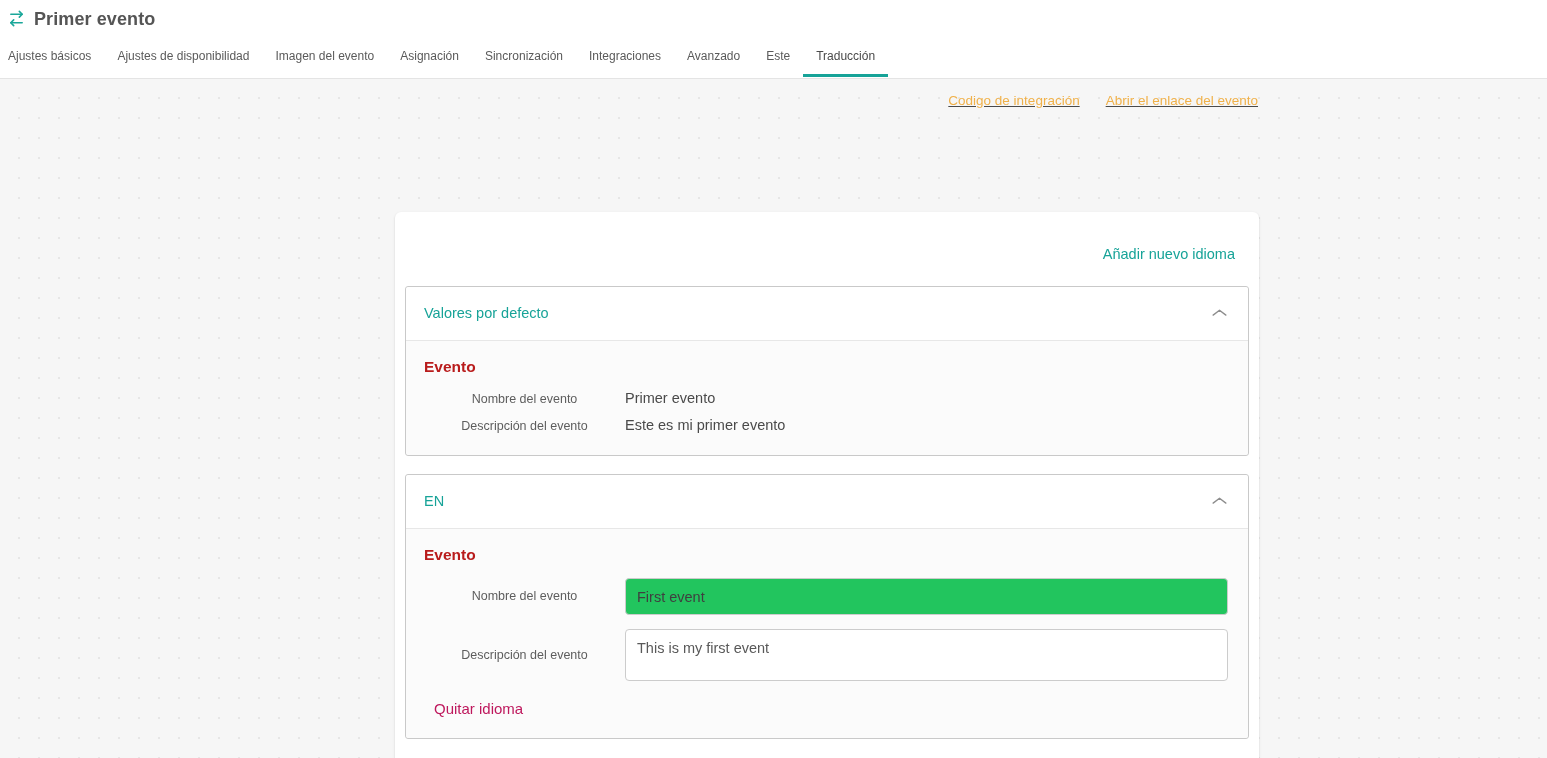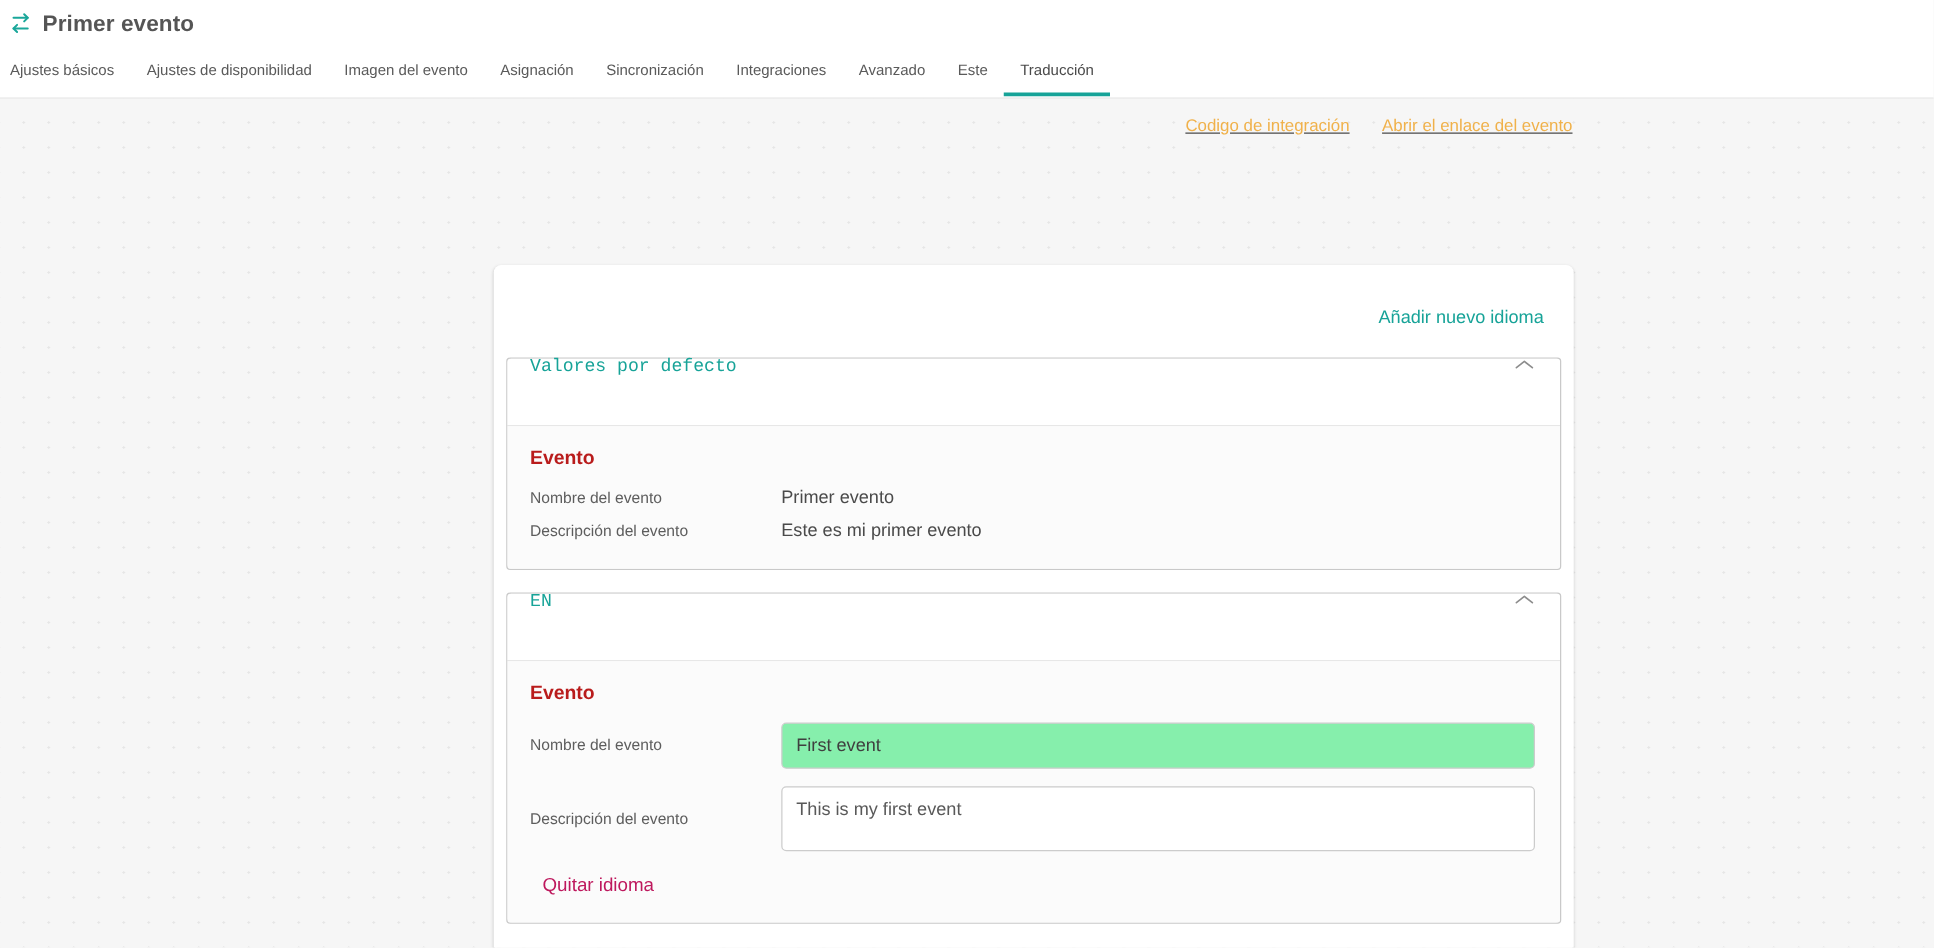--- a/index.html
+++ b/index.html
@@ -126,27 +126,27 @@
   
   .panel {
     border: 1px solid #c9c9c9;
     border-radius: 3px;
     background: #fbfbfb;
     margin: 0 0 18px 0;
   }
 
   .panel-head {
     display: flex;
+    align-items: center;
     justify-content: space-between;
     height: 53px;
     padding: 0 20px 0 18px;
     background: #ffffff;
     border-radius: 3px 3px 0 0;
     cursor: pointer;
-    font-family: Liberation Mono, monospace;
   }
 
   .panel-head-label {
     color: #17a398;
     font-size: 14.5px;
     line-height: 1;
   }
 
   .chevron {
     width: 17px;
@@ -177,20 +177,21 @@
     margin-bottom: 10px;
   }
   .row-ro:last-child { margin-bottom: 0; }
 
   .lbl {
     width: 201px;
     flex: 0 0 201px;
     font-size: 12.5px;
     color: #5d5d5d;
     line-height: 1.2;
+    text-align: center;
   }
 
   .val {
     font-size: 14.5px;
     color: #4a4a4a;
     line-height: 1.2;
   }
 
   
   .row-field {
@@ -199,21 +200,21 @@
     margin-bottom: 14px;
   }
 
   .row-field .lbl { flex: 0 0 201px; }
 
   .txt-input {
     width: 611px;
     height: 37px;
     border: 1px solid #cccccc;
     border-radius: 4px;
-    background: #86efac;
+    background: #22c55e;
     font-family: "Liberation Sans", sans-serif;
     font-size: 14.5px;
     color: #3f3f3f;
     padding: 0 11px;
     outline: none;
   }
 
   .txt-area {
     width: 611px;
     height: 52px;

